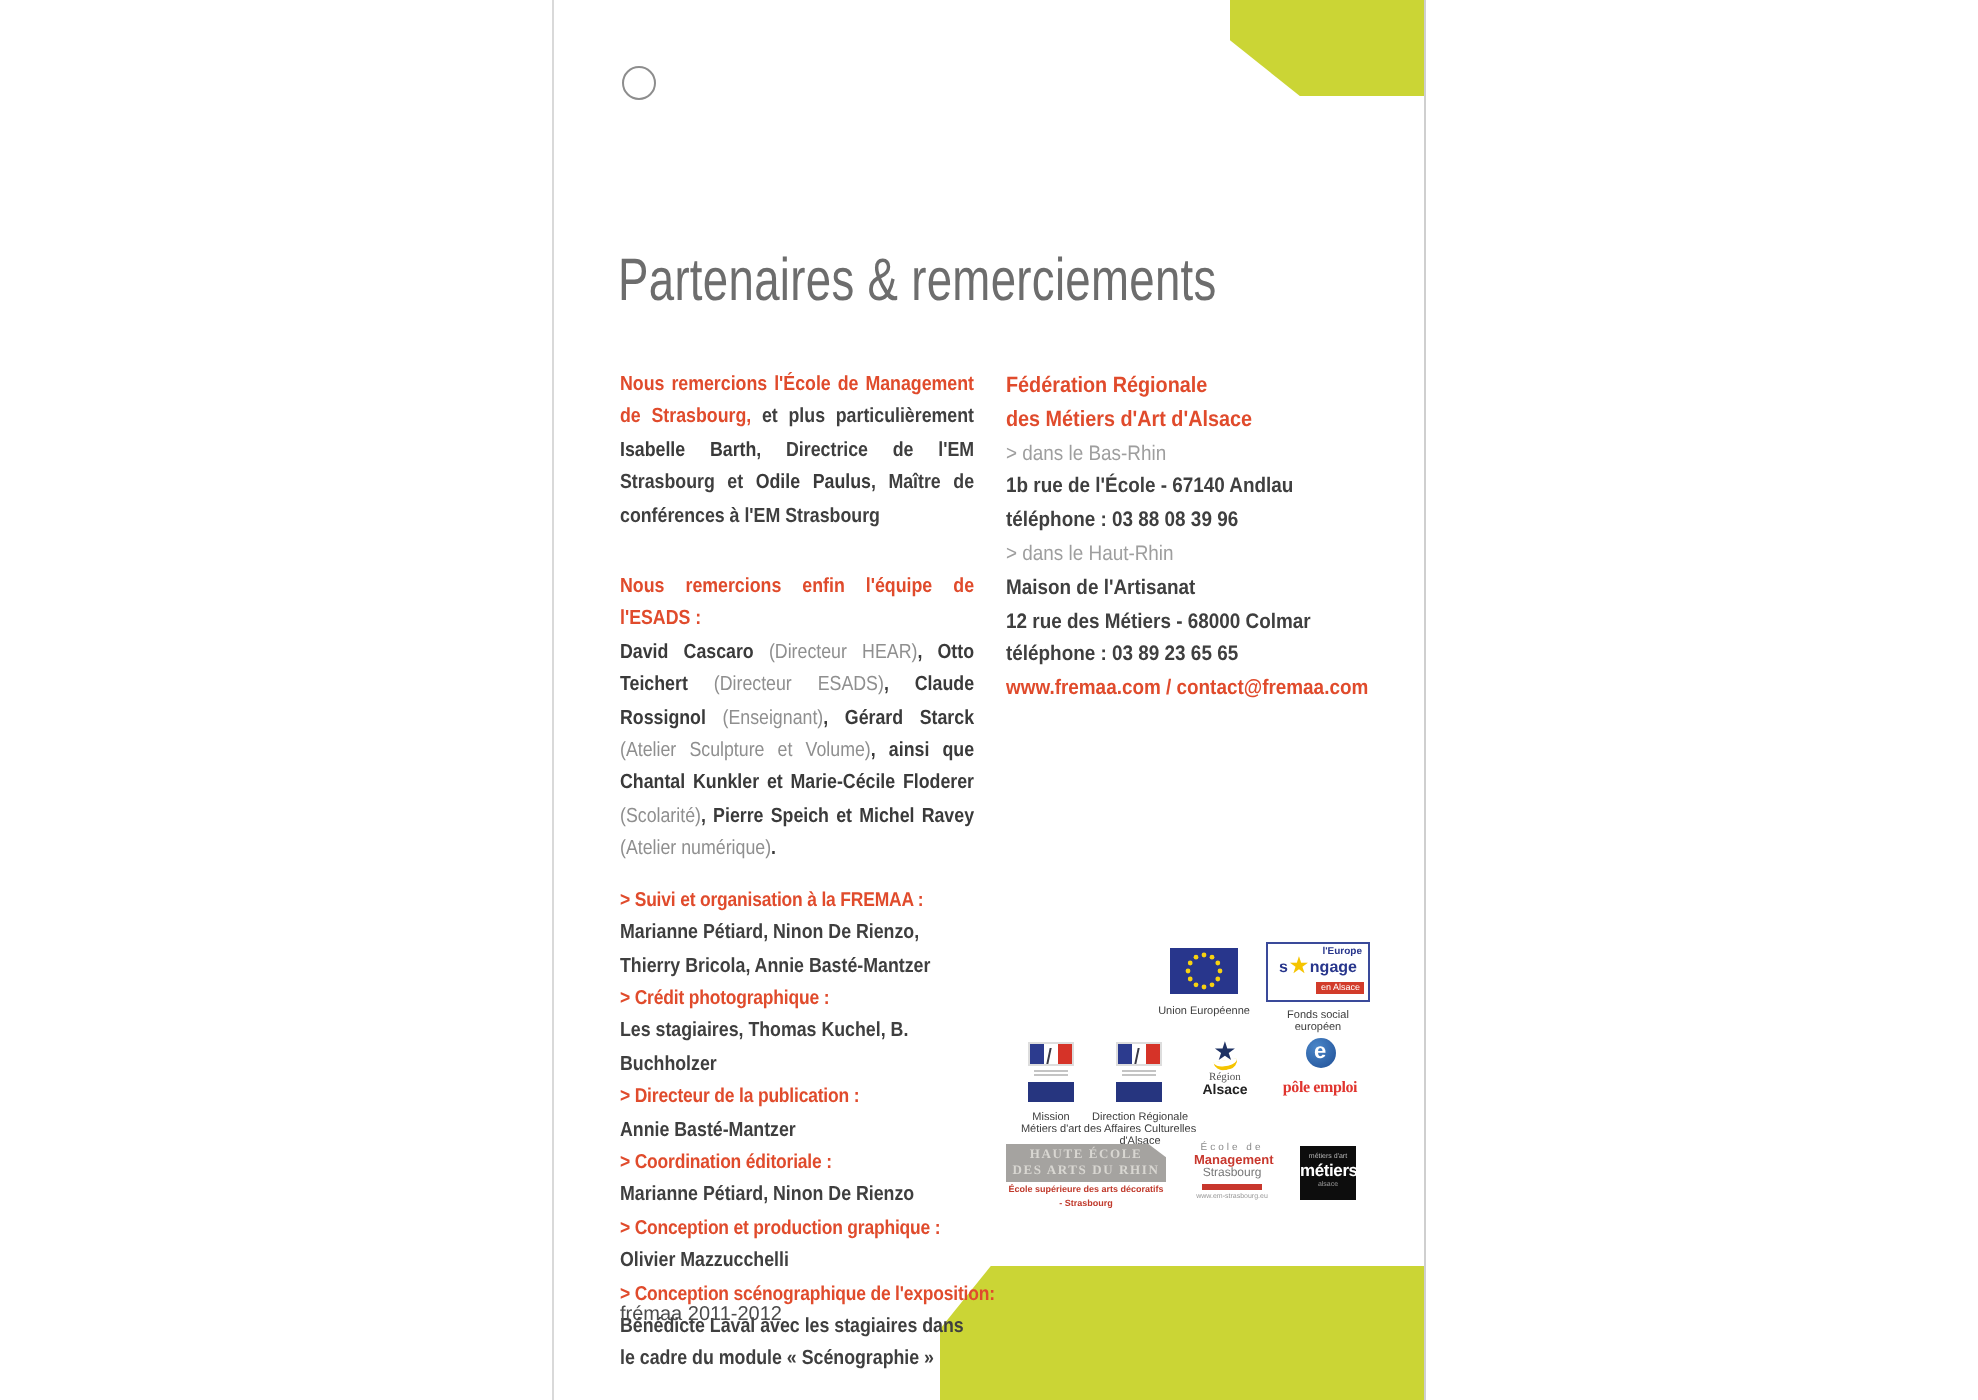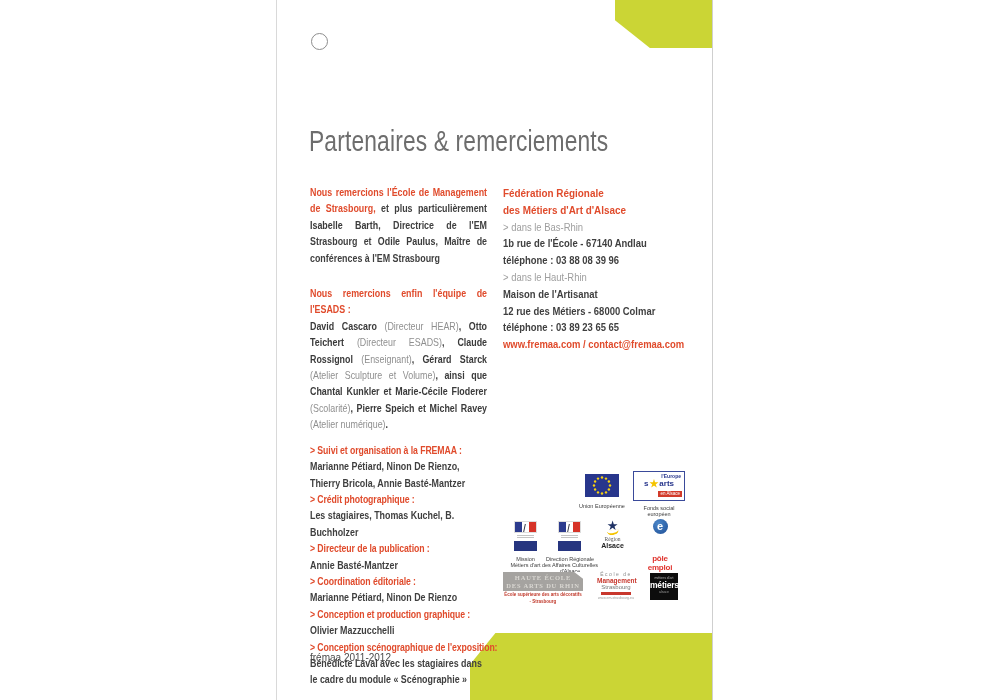--- a/index.html
+++ b/index.html
@@ -84,21 +84,21 @@
   .region-star{font-size:13px;line-height:12px;color:#1f3264;display:block;}
   .region-swoosh{display:block;width:12px;height:3px;margin:-2px auto 0 auto;
                  border-bottom:2px solid #f5c400;border-radius:0 0 8px 8px;transform:rotate(-10deg);}
   .region-l1{font-family:"Liberation Serif",serif;font-size:5.5px;color:#555;display:block;margin-top:1px;}
   .region-l2{font-size:7px;font-weight:700;color:#222;display:block;line-height:7px;}
 
   .pole-box{position:absolute;left:641px;top:519px;width:38px;height:32px;text-align:center;}
   .pole-ball{width:15px;height:15px;margin:0 auto;border-radius:50%;
              background:radial-gradient(circle at 35% 30%,#4a86c8,#1f4f96);
              color:#fff;font-weight:700;font-size:11px;line-height:15px;}
-  .pole-label{margin-top:20px;color:#e0352f;font-weight:700;font-size:8px;letter-spacing:-0.2px;}
+  .pole-label{margin-top:5px;color:#e0352f;font-weight:700;font-size:8px;letter-spacing:-0.2px;font-family:Liberation Serif, serif;}
 
   .hear-box{position:absolute;left:503px;top:572px;width:80px;height:26px;background:#fff;}
   .hear-gray{height:19px;background:#a5a3a0;clip-path:polygon(0 0,89% 0,100% 35%,100% 100%,0 100%);
              padding-top:2px;box-sizing:border-box;}
   .hear-gray div{font-family:"Liberation Serif",serif;font-weight:700;color:#d9d7d2;
                  font-size:6.5px;line-height:7.5px;text-align:center;letter-spacing:0.8px;}
   .hear-sub{font-size:4.5px;color:#c0392b;text-align:center;line-height:7px;font-weight:700;}
 
   .em-box{position:absolute;left:597px;top:571px;width:38px;height:29px;text-align:center;}
   .em-l1{font-size:5px;color:#8a8a8a;letter-spacing:1.5px;}
@@ -188,21 +188,21 @@
         <circle cx="23.9" cy="7.5" r="1.2" fill="#f8d210"></circle>
     </svg>
   </div>
   <div class="logo-caption cap-eu">Union Européenne</div>
 
   <div class="fse-box">
     <div class="fse-top">l'Europe</div>
     <div class="fse-mid">
         <span>s</span>
         <span class="fse-star">★</span>
-        <span>arts</span>
+        <span>ngage</span>
       </div>
     <div class="fse-band">en Alsace</div>
   </div>
   <div class="logo-caption cap-fse">
     <div>Fonds social</div>
       <div>européen</div>
   </div>
 
   <div class="gov-logo gov-mission">
     <div class="gov-flag">

